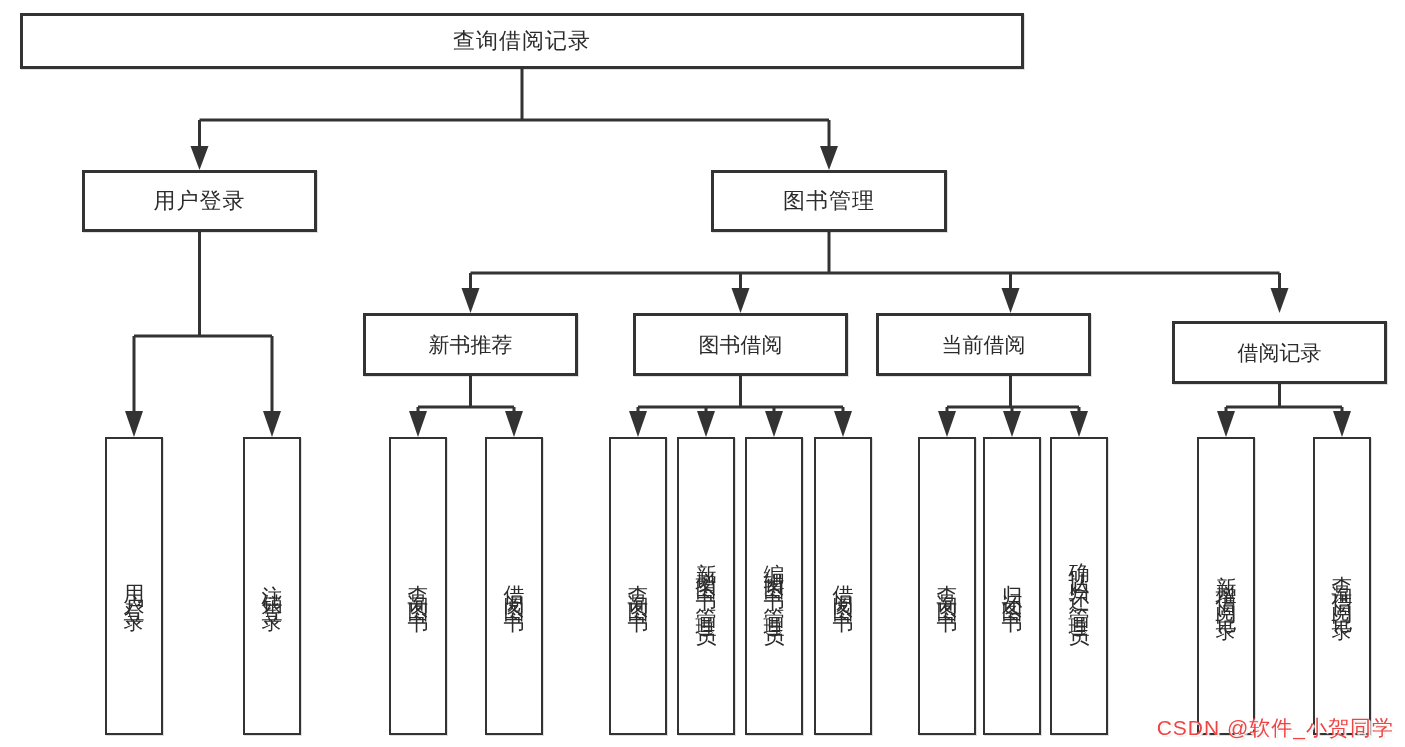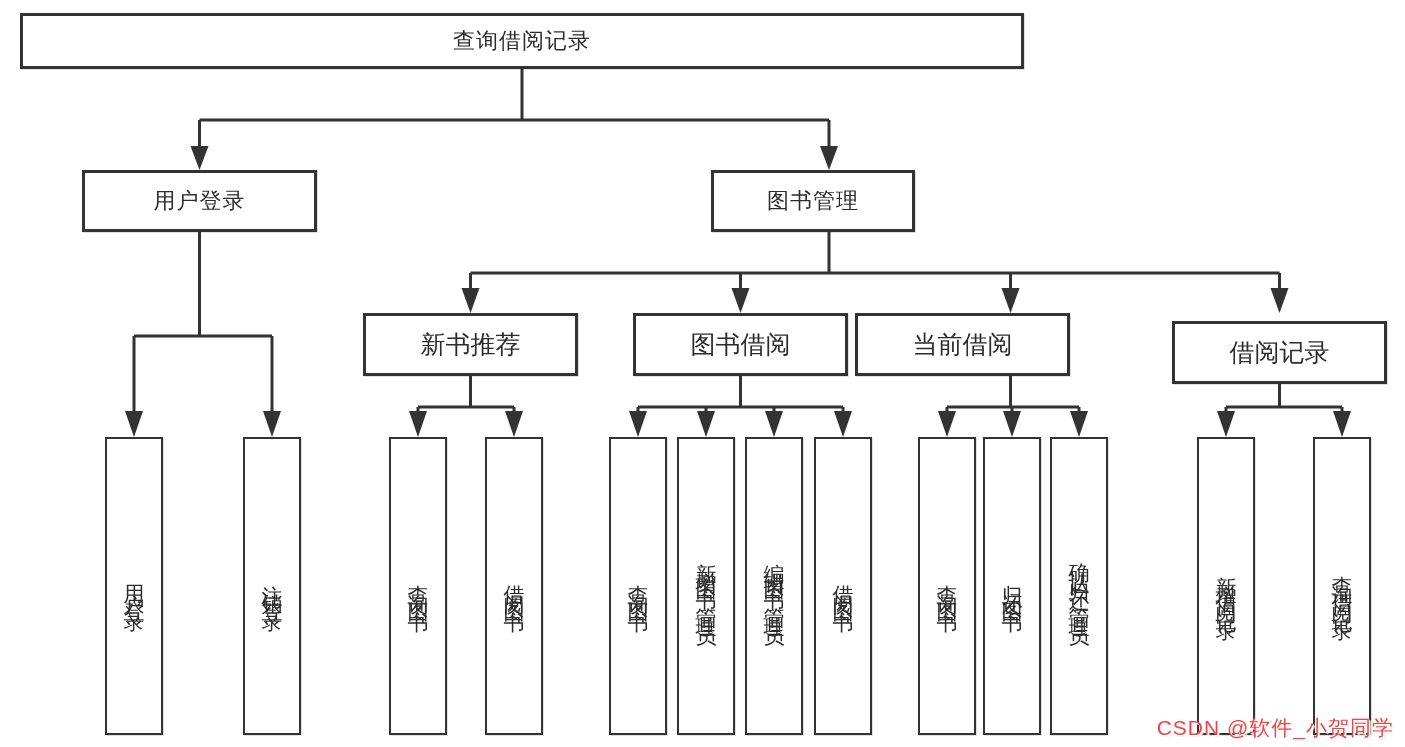--- a/index.html
+++ b/index.html
@@ -23,24 +23,24 @@
     background: #ffffff;
     border: 3px solid #333333;
     color: #2b2b2b;
     display: flex; align-items: center; justify-content: center;
     text-align: center;
     box-shadow: 1px 1px 0 rgba(0,0,0,0.12);
   }
   .hbox { font-size: 22px; letter-spacing: 1px; }
   .root  { left: 20px;   top: 13px;  width: 1004px; height: 56px; }
   .lvl2a { left: 82px;   top: 170px; width: 235px;  height: 62px; }
-  .lvl2b { left: 711px;  top: 170px; width: 204px;  height: 62px; }
-  .lvl3  { top: 313px; width: 215px; height: 63px; font-size: 25px; }
+  .lvl2b { left: 711px;  top: 170px; width: 236px;  height: 62px; }
+  .lvl3  { top: 313px; width: 215px; height: 63px; font-size: 21px; }
   .l3-0 { left: 363px; }  .l3-1 { left: 633px; }
-  .l3-2 { left: 855px; }  .l3-3 { left: 1172px; margin-top: 8px; }
+  .l3-2 { left: 876px; }  .l3-3 { left: 1172px; margin-top: 8px; }
   .vbox {
     top: 437px; width: 58px; height: 298px;
     border-width: 2.5px;
     font-size: 21px;
   }
   .vtext {
     writing-mode: vertical-rl;
     text-orientation: mixed;
     letter-spacing: 9px;
     line-height: 1.15;

